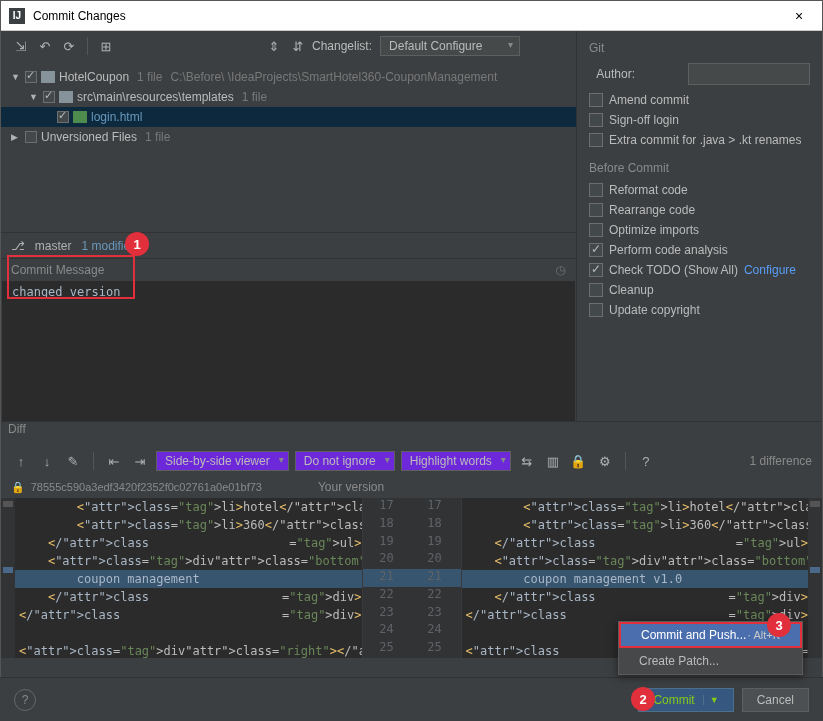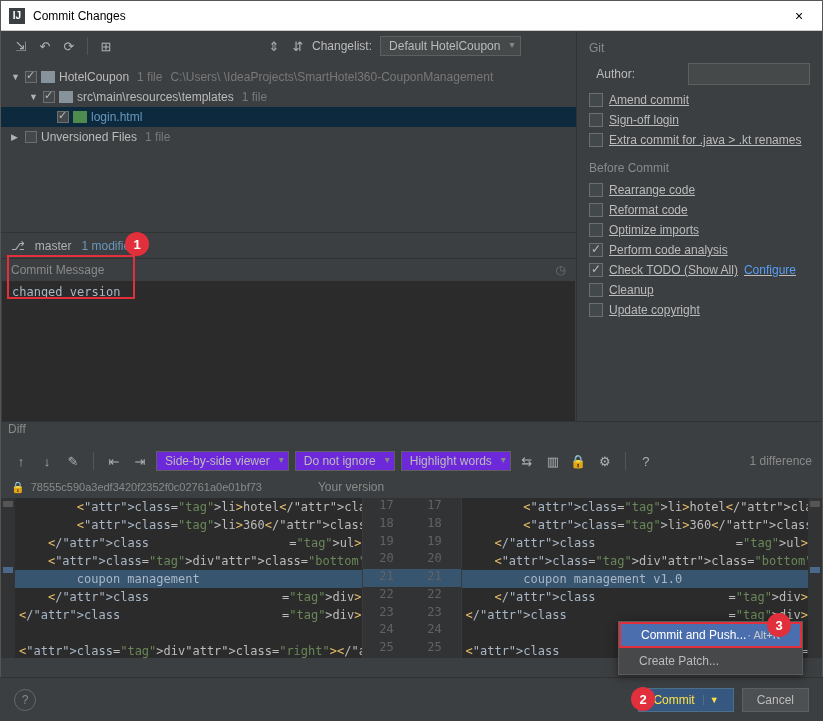--- a/index.html
+++ b/index.html
@@ -42,21 +42,21 @@
 .commit-msg-section { border-top: 1px solid #323232; position: relative; }
 .commit-header { height: 22px; display: flex; align-items: center; padding: 0 10px; color: #8a8a8a; gap: 39px; }
 .commit-header .history-ico { margin-left: auto; color: #6e6e6e; }
 .commit-msg { height: 140px; padding: 4px 10px; font-family: "Consolas", monospace; font-size: 12px; color: #a9b7c6; background: #2b2b2b; margin: 0 1px; }
 .callout-1 { position: absolute; top: -4px; left: 6px; width: 128px; height: 44px; border: 2px solid #e1303b; pointer-events: none; }
 
 .right-panel .section-label { color: #8a8a8a; margin-bottom: 8px; }
 .right-panel .form-row { display: flex; align-items: center; margin-bottom: 8px; gap: 47px; }
 .right-panel .form-label { width: 46px; text-align: right; color: #bbb; margin-right: 6px; }
 .right-panel .form-input { flex: 1; height: 22px; background: #45494a; border: 1px solid #5e6060; }
-.right-panel .check-row { display: flex; align-items: center; margin-bottom: 6px; gap: 6px; text-decoration: underline; }
+.right-panel .check-row { display: flex; align-items: center; margin-bottom: 6px; gap: 6px; }
 .right-panel .check { width: 14px; height: 14px; border: 1px solid #6e6e6e; background: #43494a; position: relative; flex-shrink: 0; }
 .right-panel .check.checked::after { content: "✓"; color: #bbb; position: absolute; top: -2px; left: 1px; font-size: 12px; }
 .right-panel .link { color: #589df6; cursor: pointer; }
 
 .diff-section { border-top: 1px solid #323232; }
 .diff-header { height: 24px; display: flex; align-items: flex-start; padding: 0 7px; color: #8a8a8a; }
 .diff-toolbar { height: 30px; display: flex; align-items: center; padding: 0 10px; gap: 6px; }
 .combo { background: #6d28d9; border: 1px solid #5e6060; padding: 2px 18px 2px 8px; color: #bbb; position: relative; font-size: 12px; }
 .combo::after { content: "▾"; position: absolute; right: 4px; color: #888; font-size: 10px; }
 .diff-toolbar .spacer { flex: 1; }
@@ -87,21 +87,21 @@
 
 .popup-menu { position: absolute; right: 20px; bottom: 46px; width: 185px; background: #46484a; border: 1px solid #5a5a5a; box-shadow: 0 2px 8px rgba(0,0,0,.5); z-index: 10; }
 .popup-item { height: 26px; display: flex; align-items: center; padding: 0 20px; color: #bbb; }
 .popup-item.hl { background: #4b6eaf; color: #fff; border: 2px solid #e1303b; position: relative; justify-content: space-between; }
 .popup-item .shortcut { color: #c9c9c9; font-size: 11px; }
 
 .bottom-bar { position: absolute; bottom: 0; left: 0; right: 0; height: 44px; background: #3c3f41; border-top: 1px solid #323232; display: flex; align-items: center; padding: 0 14px; gap: 8px; }
 .bottom-bar .help { width: 22px; height: 22px; border-radius: 50%; border: 1px solid #666; display: flex; align-items: center; justify-content: center; color: #888; }
 .bottom-bar .spacer { flex: 1; }
 .btn { height: 24px; padding: 0 14px; background: #4c5052; border: 1px solid #5e6060; color: #bbb; display: flex; align-items: center; position: relative; }
-.btn.primary { background: #365880; border-color: #4c708c; color: #fde047; }
+.btn.primary { background: #365880; border-color: #4c708c; color: #84cc16; }
 .btn.primary .drop { margin-left: 8px; border-left: 1px solid #4c708c; padding-left: 6px; font-size: 9px; }
 
 .badge { position: absolute; width: 24px; height: 24px; border-radius: 50%; background: #e1303b; color: #fff; font-weight: bold; display: flex; align-items: center; justify-content: center; font-size: 13px; z-index: 20; }
 .badge-1 { top: 232px; left: 125px; }
 .badge-2 { bottom: 10px; right: 168px; }
 .badge-3 { bottom: 84px; right: 32px; }
 </style>
 </head>
 <body>
 
@@ -117,31 +117,31 @@
     <div class="toolbar">
       <span class="tool-btn">⇲</span>
       <span class="tool-btn">↶</span>
       <span class="tool-btn">⟳</span>
       <span class="tool-sep"></span>
       <span class="tool-btn">⊞</span>
       <span class="spacer"></span>
       <span class="tool-btn">⇕</span>
       <span class="tool-btn">⇵</span>
       <span class="changelist-label">Changelist:</span>
-      <div class="changelist-combo"><span>Default HotelCoupon</span></div>
+      <div class="changelist-combo"><span>Default Configure</span></div>
     </div>
 
     <div class="tree">
       <div class="tree-row">
         <span class="arrow">▼</span>
         <span class="cb checked"></span>
         <span class="fico folder-ico"></span>
         <span class="name">HotelCoupon</span>
         <span class="gray">1 file</span>
-        <span class="gray">C:\Users\              \IdeaProjects\SmartHotel360-CouponManagement</span>
+        <span class="gray">C:\Before\              \IdeaProjects\SmartHotel360-CouponManagement</span>
       </div>
       <div class="tree-row" style="padding-left:28px">
         <span class="arrow">▼</span>
         <span class="cb checked"></span>
         <span class="fico folder-ico"></span>
         <span class="name">src\main\resources\templates</span>
         <span class="gray">1 file</span>
       </div>
       <div class="tree-row sel" style="padding-left:56px">
         <span class="cb checked"></span>
@@ -187,25 +187,25 @@
         <span>Sign-off login</span>
       </div>
     <div class="check-row">
         <span class="check"></span>
         <span>Extra commit for .java &gt; .kt renames</span>
       </div>
 
     <div class="section-label" style="margin-top:14px">Before Commit</div>
     <div class="check-row">
         <span class="check"></span>
+        <span>Reformat code</span>
+      </div>
+    <div class="check-row">
+        <span class="check"></span>
         <span>Rearrange code</span>
-      </div>
-    <div class="check-row">
-        <span class="check"></span>
-        <span>Reformat code</span>
       </div>
     <div class="check-row">
         <span class="check"></span>
         <span>Optimize imports</span>
       </div>
     <div class="check-row">
         <span class="check checked"></span>
         <span>Perform code analysis</span>
       </div>
     <div class="check-row">

